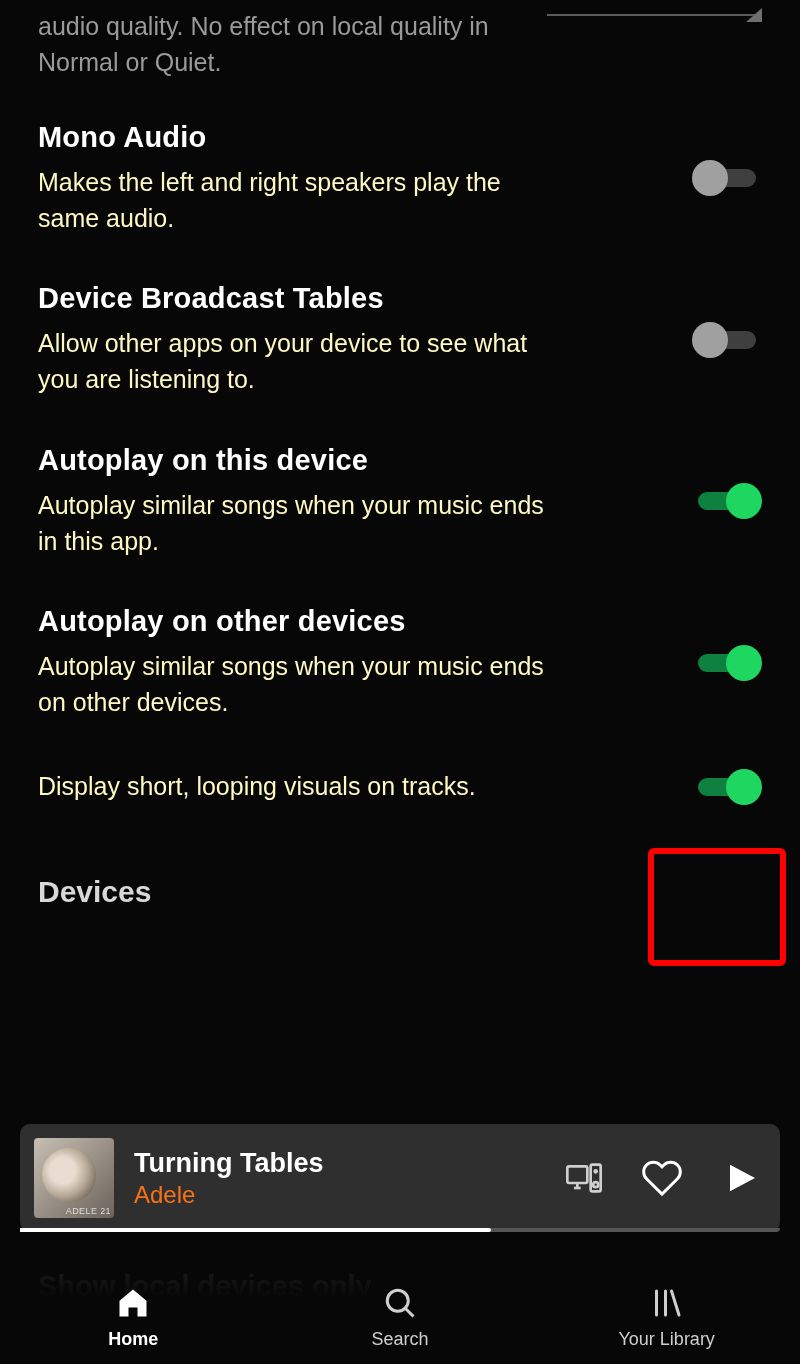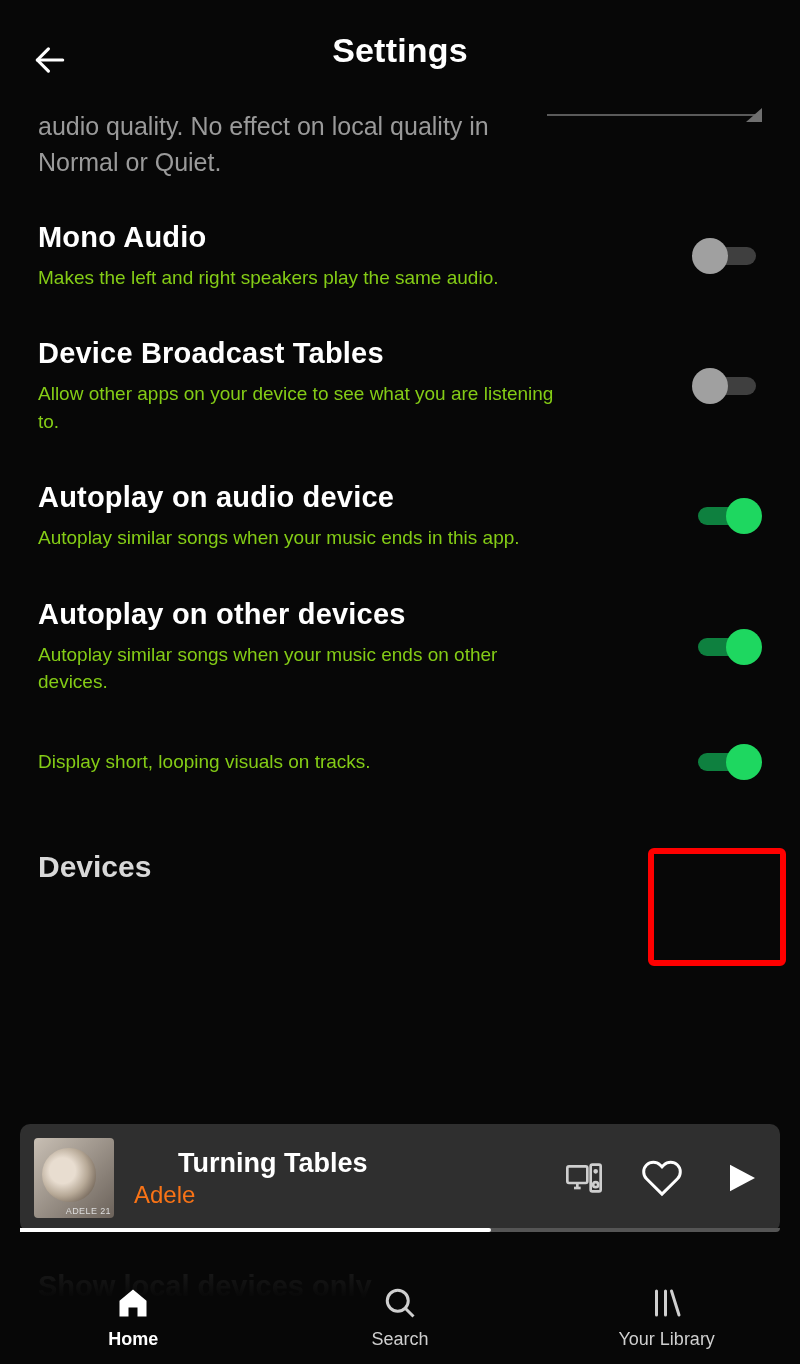--- a/index.html
+++ b/index.html
@@ -9,21 +9,21 @@
   
   .header { position:relative; height:100px; display:flex; align-items:center; justify-content:center; }
   .back-btn { position:absolute; left:28px; top:38px; width:44px; height:44px; display:flex; align-items:center; justify-content:center; cursor:pointer; }
   .page-title { font-size:34px; font-weight:700; letter-spacing:0.2px; }
 
   
   .settings { padding:0 38px; }
   .setting-row { display:flex; align-items:center; justify-content:space-between; padding:22px 0 24px 0; }
   .setting-text { flex:1; padding-right:24px; }
   .setting-title { font-size:29px; font-weight:600; color:#fff; margin-bottom:10px; letter-spacing:0.2px; }
-  .setting-desc { font-size:19px; line-height:1.45; color:#84cc16; max-width:520px; }
+  .setting-desc { font-size:25px; line-height:1.45; color:#fef9c3; max-width:520px; }
 
   
   .partial .setting-text { padding-top:0; }
   .partial .setting-desc-top { font-size:25px; line-height:1.45; color:#9a9a9a; max-width:480px; }
   .slider-placeholder { width:215px; height:14px; position:relative; }
   .slider-track { position:absolute; left:0; right:0; top:6px; height:2px; background:#5a5a5a; }
   .slider-end { position:absolute; right:0; top:0; width:16px; height:14px; background:#6f6f6f; clip-path:polygon(100% 0,100% 100%,0 100%); }
 
   
   .toggle { width:70px; height:40px; position:relative; flex-shrink:0; cursor:pointer; }
@@ -42,48 +42,39 @@
   .dimmed-row { position:absolute; left:38px; right:38px; bottom:24px; opacity:0.35; }
   .dimmed-title { font-size:29px; font-weight:600; color:#fff; margin-bottom:8px; }
   .dimmed-desc { font-size:25px; color:#9a9a9a; }
 
   
   .now-playing { position:absolute; left:20px; right:20px; bottom:132px; height:108px; background:#2f2f2f; border-radius:10px; display:flex; align-items:center; padding:0 18px 0 14px; }
   .np-art { width:80px; height:80px; background:#666 linear-gradient(135deg,#c8bfb4,#6b625a); border-radius:4px; flex-shrink:0; position:relative; overflow:hidden;padding-left:24px; }
   .np-art::after { content:""; position:absolute; left:8px; top:10px; width:54px; height:54px; background:radial-gradient(circle at 38% 42%, #e8ddd0 28%, #b6a896 55%, #5c4f44 90%); border-radius:50% 50% 48% 52%; }
   .np-art-label { position:absolute; right:3px; bottom:2px; font-size:9px; color:#ddd; letter-spacing:0.4px; }
   .np-text { flex:1; padding-left:20px; min-width:0; }
-  .np-title { font-size:27px; font-weight:700; color:#fff; margin-bottom:2px;margin-left:44px; }
+  .np-title { font-size:27px; font-weight:700; color:#fff; margin-bottom:2px; }
   .np-artist { font-size:24px; color:#f97316; }
   .np-actions { display:flex; align-items:center; gap:34px; }
   .np-btn { width:44px; height:44px; display:flex; align-items:center; justify-content:center; cursor:pointer; }
   .np-progress { position:absolute; left:0; bottom:0; height:4px; background:#fff; border-radius:0 2px 2px 0; }
   .np-progress-track { position:absolute; left:0; right:0; bottom:0; height:4px; background:#555; border-radius:0 0 10px 10px; }
 
   
   .bottom-nav { position:absolute; left:0; right:0; bottom:0; height:126px; display:flex; background:linear-gradient(to bottom, rgba(7,7,7,0.55), #070707 48%); }
   .nav-item { flex:1; display:flex; flex-direction:column; align-items:center; justify-content:flex-end; gap:6px; padding-bottom:14px; cursor:pointer; }
   .nav-icon { width:40px; height:40px; display:flex; align-items:center; justify-content:center; }
   .nav-label { font-size:18px; color:#cfcfcf; }
   .nav-item.active .nav-label { color:#fff; font-weight:600; }
 </style>
 </head>
 <body>
 
 <div class="app">
 
-  <div class="header">
-    <div class="back-btn">
-      <svg width="38" height="38" viewBox="0 0 24 24" fill="none" stroke="#fff" stroke-width="2" stroke-linecap="round" stroke-linejoin="round">
-          <line x1="20" y1="12" x2="4" y2="12"></line>
-          <polyline points="11 5 4 12 11 19"></polyline>
-        </svg>
-    </div>
-    <div class="page-title">Settings</div>
-  </div>
 
   <div class="settings">
 
     <div class="setting-row partial" style="padding-top:8px;padding-bottom:18px;align-items:flex-start;">
       <div class="setting-text">
         <div class="setting-desc-top">audio quality. No effect on local quality in Normal or Quiet.</div>
       </div>
       <div class="slider-placeholder">
         <div class="slider-track"></div>
         <div class="slider-end"></div>
@@ -107,21 +98,21 @@
         <div class="setting-desc">Allow other apps on your device to see what you are listening to.</div>
       </div>
       <div class="toggle">
         <div class="toggle-track"></div>
           <div class="toggle-knob"></div>
       </div>
     </div>
 
     <div class="setting-row">
       <div class="setting-text">
-        <div class="setting-title">Autoplay on audio device</div>
+        <div class="setting-title">Autoplay on this device</div>
         <div class="setting-desc">Autoplay similar songs when your music ends in this app.</div>
       </div>
       <div class="toggle on">
         <div class="toggle-track"></div>
           <div class="toggle-knob"></div>
       </div>
     </div>
 
     <div class="setting-row">
       <div class="setting-text">

